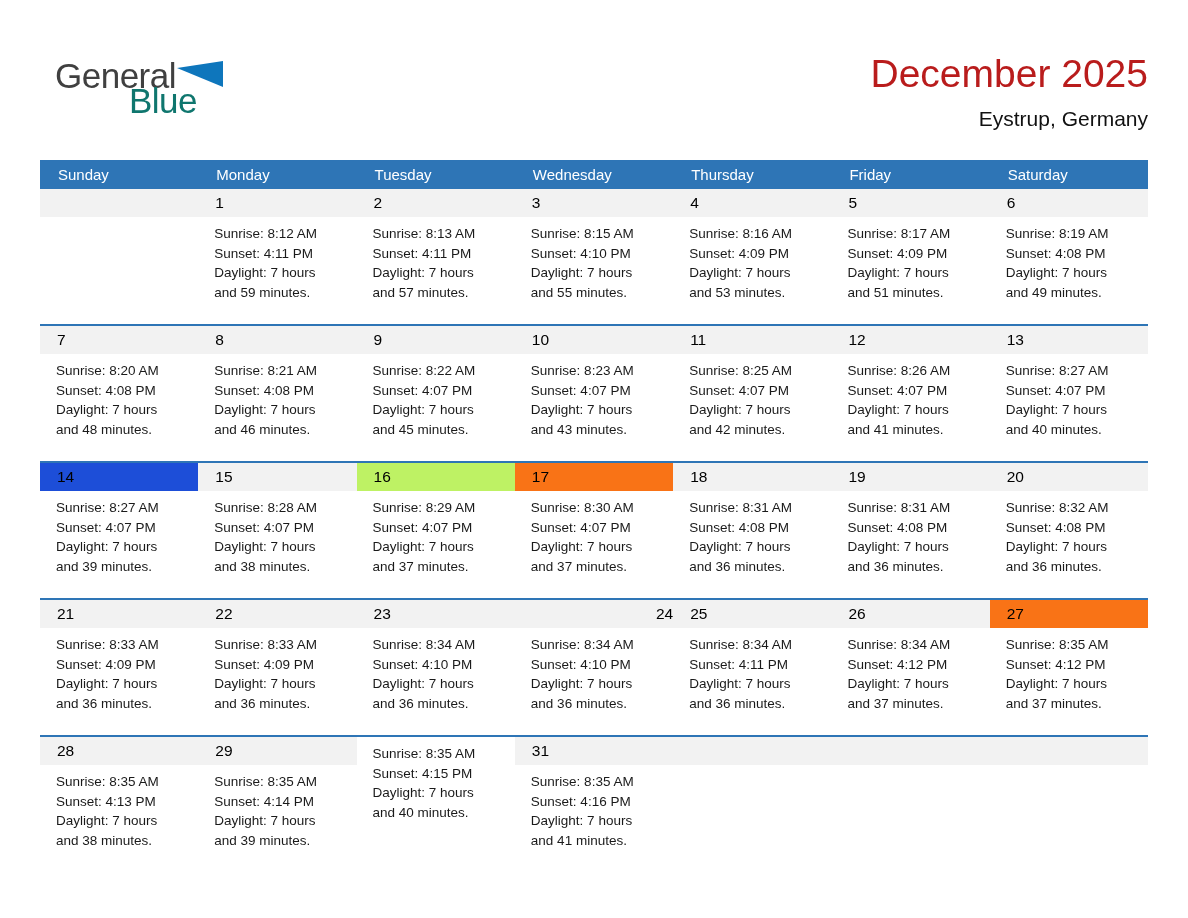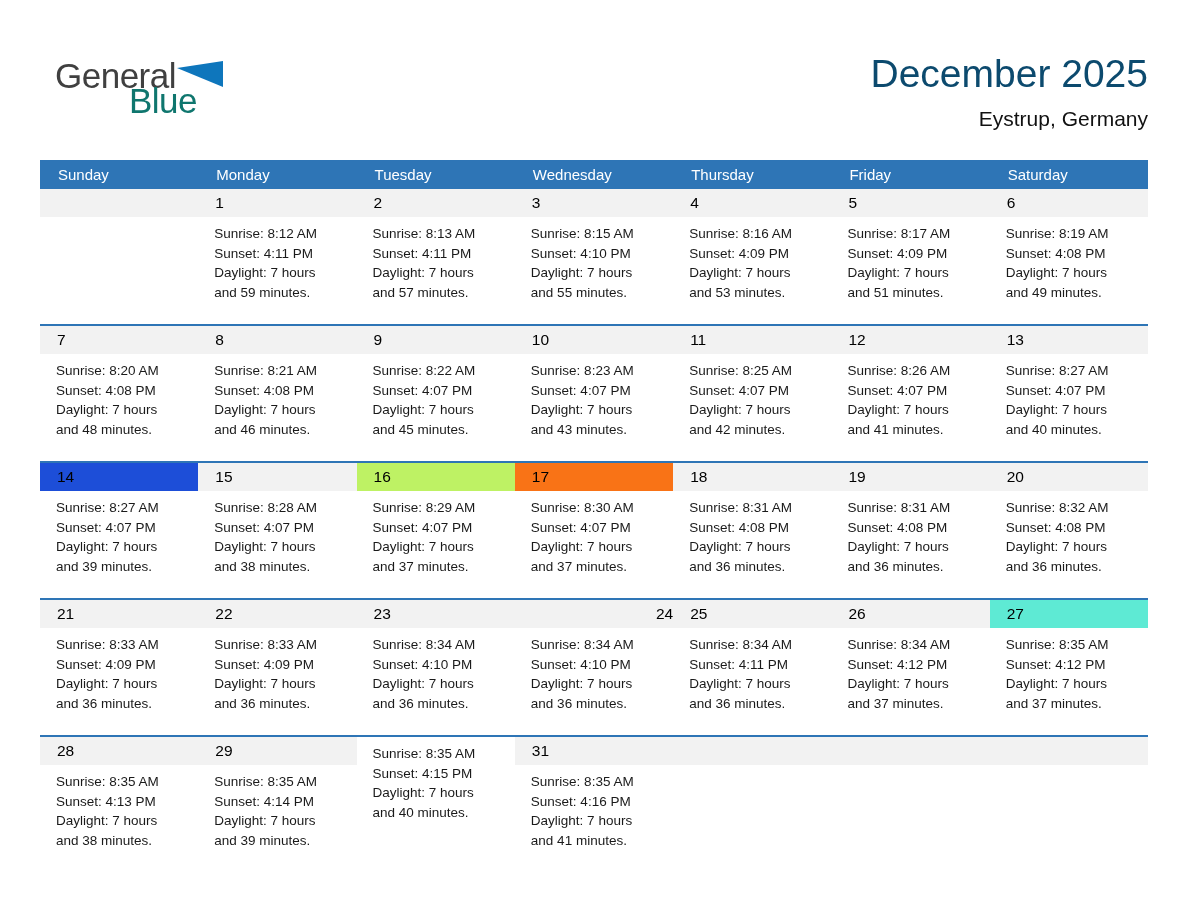--- a/index.html
+++ b/index.html
@@ -9,21 +9,21 @@
     color:#1a1a1a;
   }
   
   .logo{position:absolute;left:55px;top:58px;}
   .logo-row1{display:flex;align-items:flex-start;}
   .logo-general{font-size:35px;color:#404040;letter-spacing:-0.5px;line-height:1;}
   .logo-tri{margin-left:1px;margin-top:3px;}
   .logo-blue{font-size:35px;line-height:1;margin-top:-10px;margin-left:74px;letter-spacing:-0.5px;}
   
   .title-block{position:absolute;right:40px;top:52px;text-align:right;}
-  .month-title{font-size:39px;color:#0c4a6e;line-height:1.15;}
+  .month-title{font-size:39px;color:#b91c1c;line-height:1.15;}
   .location-sub{font-size:21px;color:#111;margin-top:10px;}
   
   .calendar{position:absolute;left:40px;top:160px;width:1108px;}
   .weekday-row{display:grid;grid-template-columns:repeat(7,1fr);height:29px;align-items:center;}
   .weekday{color:#ffffff;font-size:15px;padding-left:18px;white-space:nowrap;overflow:hidden;}
   .week-row{display:grid;grid-template-columns:repeat(7,1fr);height:135px;}
   .week-row.with-line{border-top:2px solid #2E75B6;}
   .day-cell{overflow:hidden;}
   .num-strip{height:28px;display:flex;align-items:center;padding-left:17px;font-size:15.5px;color:#000;}
   .day-lines{padding:7px 6px 0 16px;font-size:13.5px;line-height:19.5px;color:#1a1a1a;}
@@ -348,21 +348,21 @@
             <span>26</span>
           </div>
           <div class="day-lines">
             <div>Sunrise: 8:34 AM</div>
             <div>Sunset: 4:12 PM</div>
             <div>Daylight: 7 hours</div>
             <div>and 37 minutes.</div>
           </div>
         </div>
         <div class="day-cell">
-          <div class="num-strip" style="background: #5eead4;">
+          <div class="num-strip" style="background: #f97316;">
             <span>27</span>
           </div>
           <div class="day-lines">
             <div>Sunrise: 8:35 AM</div>
             <div>Sunset: 4:12 PM</div>
             <div>Daylight: 7 hours</div>
             <div>and 37 minutes.</div>
           </div>
         </div>
       </div>

